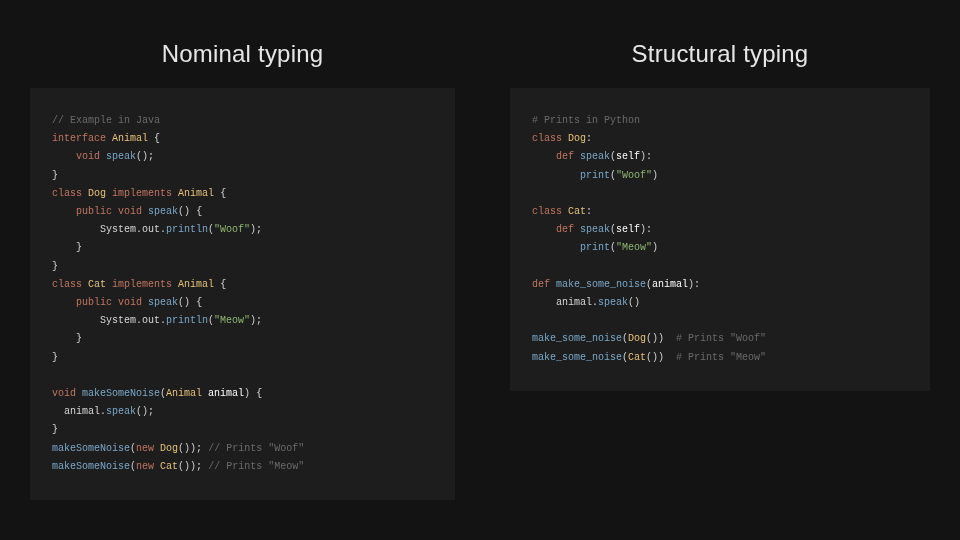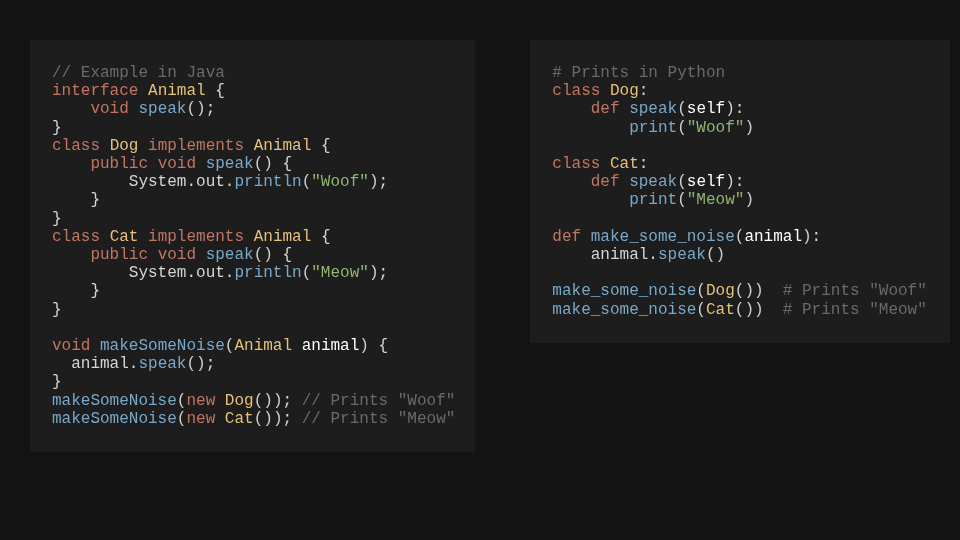--- a/index.html
+++ b/index.html
@@ -30,21 +30,21 @@
     font-size: 24px;
     font-weight: 400;
     margin-bottom: 20px;
     letter-spacing: 0.2px;
   }
   .codebox {
     width: 100%;
     background: #1d1d1d;
     padding: 24px 20px 24px 22px;
     font-family: "SF Mono", ui-monospace, Menlo, Consolas, "Liberation Mono", monospace;
-    font-size: 16px;
+    font-size: 10px;
     line-height: 18.2px;
     white-space: pre;
     color: #d6d6d6;
     overflow: hidden;
   }
   
   .c-com   { color: #6a6a6a; }           
   .c-kw    { color: #c27562; }           
   .c-type  { color: #e6c27a; }           
   .c-fn    { color: #7aa8c8; }           
@@ -52,20 +52,21 @@
   .c-var   { color: #ffffff; }           
   .c-pun   { color: #d6d6d6; }           
   .c-par   { color: #cfcfcf; }           
 </style>
 </head>
 <body>
 
 <div class="slide">
 
   <div class="col col-left">
+    <div class="heading">Nominal typing</div>
     <div class="codebox"><span class="c-com">// Example in Java</span>
 <span class="c-kw">interface</span> <span class="c-type">Animal</span> <span class="c-pun">{</span>
     <span class="c-kw">void</span> <span class="c-fn">speak</span><span class="c-par">()</span><span class="c-pun">;</span>
 <span class="c-pun">}</span>
 <span class="c-kw">class</span> <span class="c-type">Dog</span> <span class="c-kw">implements</span> <span class="c-type">Animal</span> <span class="c-pun">{</span>
     <span class="c-kw">public</span> <span class="c-kw">void</span> <span class="c-fn">speak</span><span class="c-par">()</span> <span class="c-pun">{</span>
         <span class="c-pun">System.out.</span><span class="c-fn">println</span><span class="c-par">(</span><span class="c-str">"Woof"</span><span class="c-par">)</span><span class="c-pun">;</span>
     <span class="c-pun">}</span>
 <span class="c-pun">}</span>
 <span class="c-kw">class</span> <span class="c-type">Cat</span> <span class="c-kw">implements</span> <span class="c-type">Animal</span> <span class="c-pun">{</span>
@@ -75,20 +76,21 @@
 <span class="c-pun">}</span>
 
 <span class="c-kw">void</span> <span class="c-fn">makeSomeNoise</span><span class="c-par">(</span><span class="c-type">Animal</span> <span class="c-var">animal</span><span class="c-par">)</span> <span class="c-pun">{</span>
   <span class="c-pun">animal</span><span class="c-pun">.</span><span class="c-fn">speak</span><span class="c-par">()</span><span class="c-pun">;</span>
 <span class="c-pun">}</span>
 <span class="c-fn">makeSomeNoise</span><span class="c-par">(</span><span class="c-kw">new</span> <span class="c-type">Dog</span><span class="c-par">()</span><span class="c-par">)</span><span class="c-pun">;</span> <span class="c-com">// Prints "Woof"</span>
 <span class="c-fn">makeSomeNoise</span><span class="c-par">(</span><span class="c-kw">new</span> <span class="c-type">Cat</span><span class="c-par">()</span><span class="c-par">)</span><span class="c-pun">;</span> <span class="c-com">// Prints "Meow"</span></div>
   </div>
 
   <div class="col col-right">
+    <div class="heading">Structural typing</div>
     <div class="codebox"><span class="c-com"># Prints in Python</span>
 <span class="c-kw">class</span> <span class="c-type">Dog</span><span class="c-pun">:</span>
     <span class="c-kw">def</span> <span class="c-fn">speak</span><span class="c-par">(</span><span class="c-var">self</span><span class="c-par">)</span><span class="c-pun">:</span>
         <span class="c-fn">print</span><span class="c-par">(</span><span class="c-str">"Woof"</span><span class="c-par">)</span>
 
 <span class="c-kw">class</span> <span class="c-type">Cat</span><span class="c-pun">:</span>
     <span class="c-kw">def</span> <span class="c-fn">speak</span><span class="c-par">(</span><span class="c-var">self</span><span class="c-par">)</span><span class="c-pun">:</span>
         <span class="c-fn">print</span><span class="c-par">(</span><span class="c-str">"Meow"</span><span class="c-par">)</span>
 
 <span class="c-kw">def</span> <span class="c-fn">make_some_noise</span><span class="c-par">(</span><span class="c-var">animal</span><span class="c-par">)</span><span class="c-pun">:</span>

